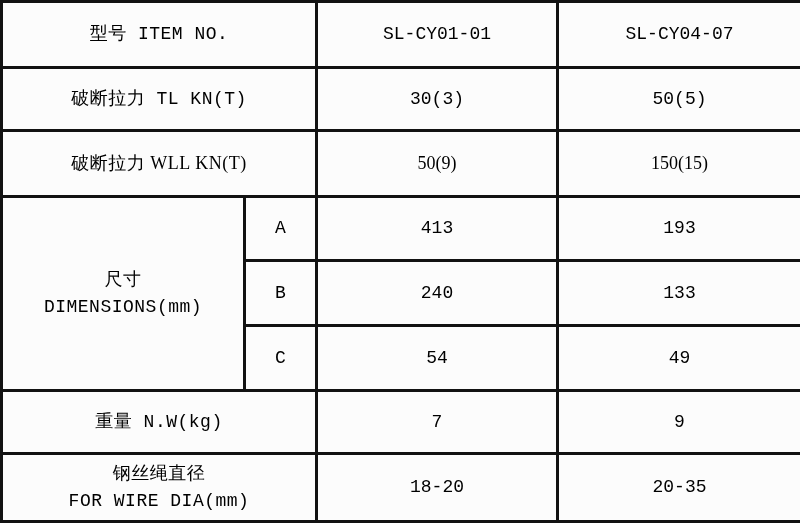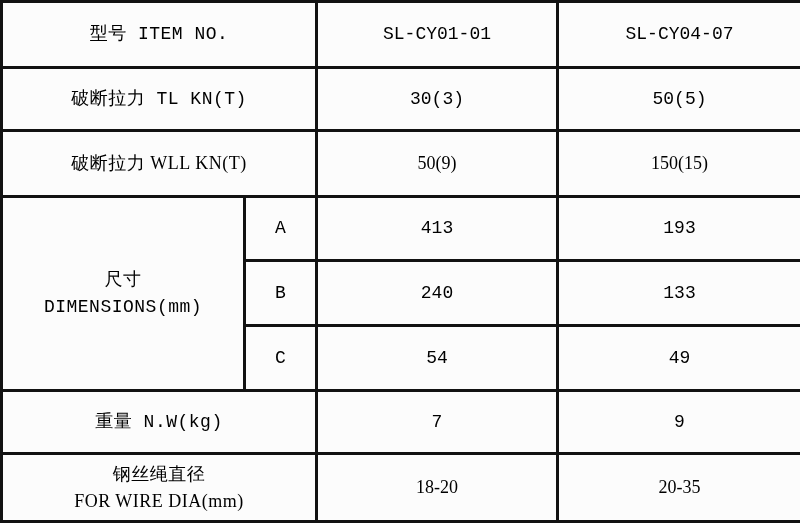--- a/index.html
+++ b/index.html
@@ -39,21 +39,21 @@
   td.label-cell {
     letter-spacing: 0.5px;
   }
   tr.r1 { height: 66px; }
   tr.r2 { height: 63px; }
   tr.r3 { height: 66px; font-family: Liberation Serif, serif; }
   tr.r4 { height: 64px; }
   tr.r5 { height: 65px; }
   tr.r6 { height: 65px; }
   tr.r7 { height: 63px; }
-  tr.r8 { height: 68px; font-family: Liberation Serif, serif; }
+  tr.r8 { height: 68px; }
   .two-line span { display: block; }
 </style>
 </head>
 <body>
 
 <div class="page">
   <table class="spec">
     <colgroup>
       <col style="width:243px">
       <col style="width:72px">

